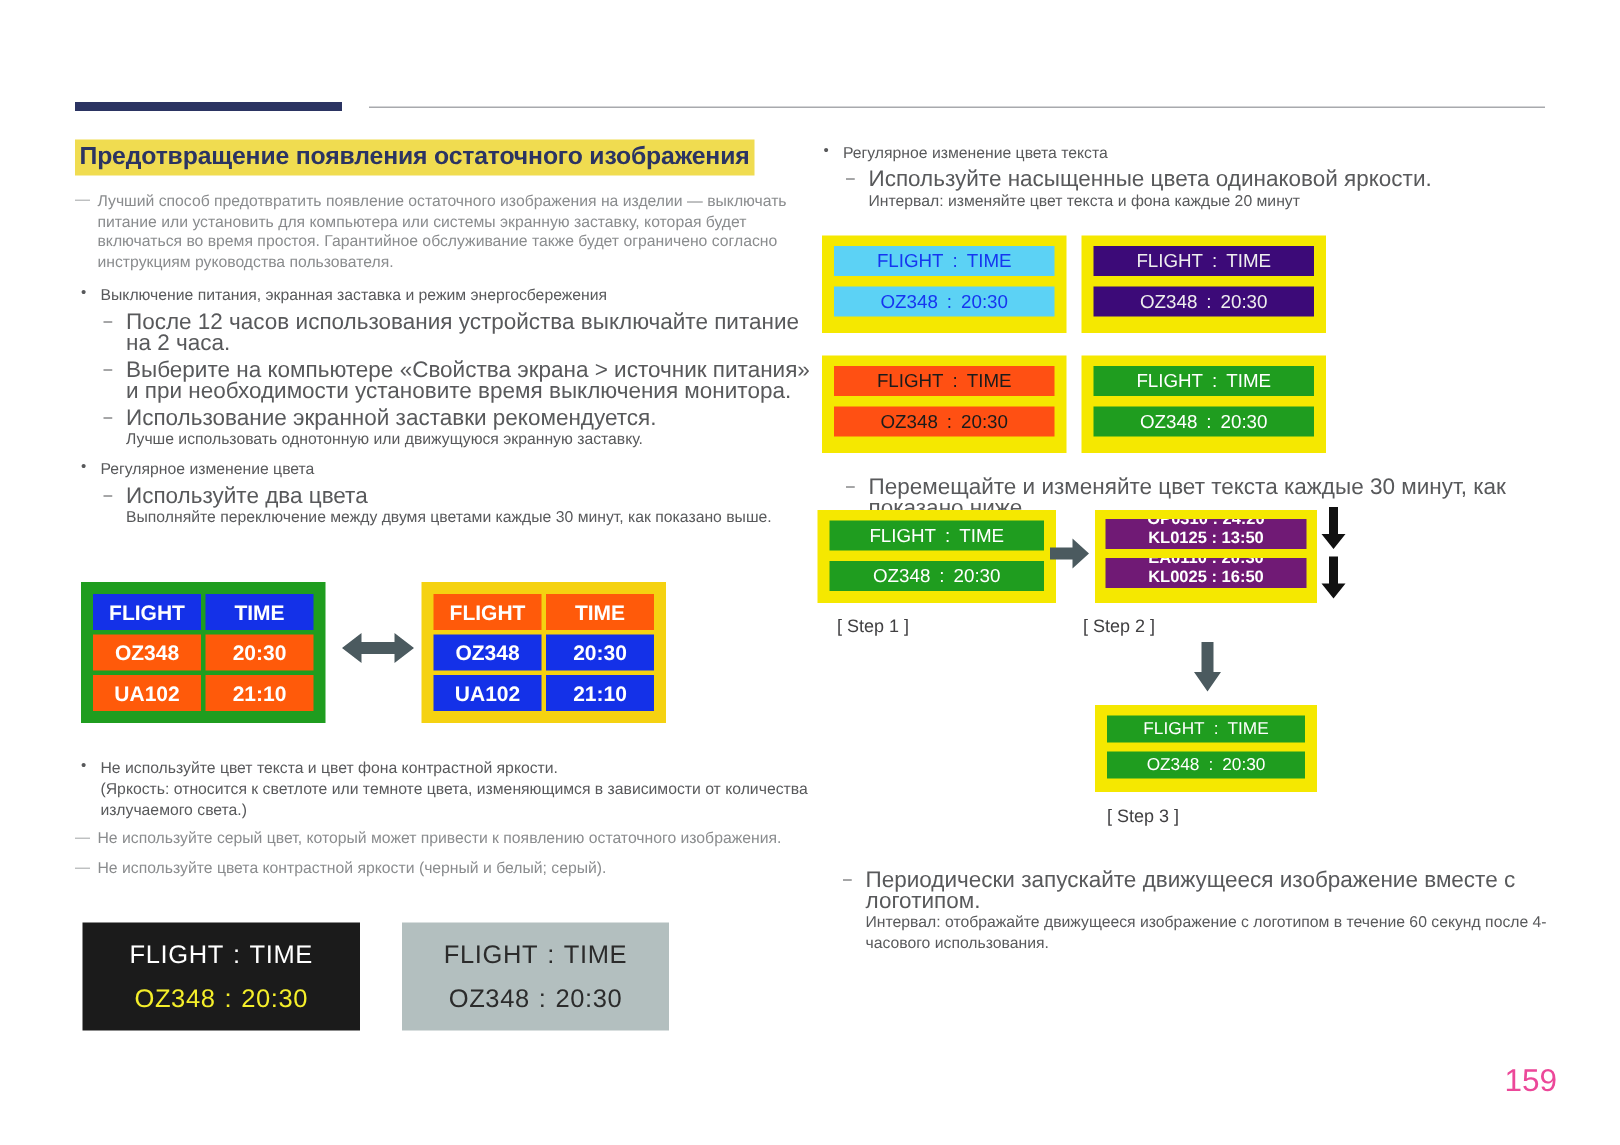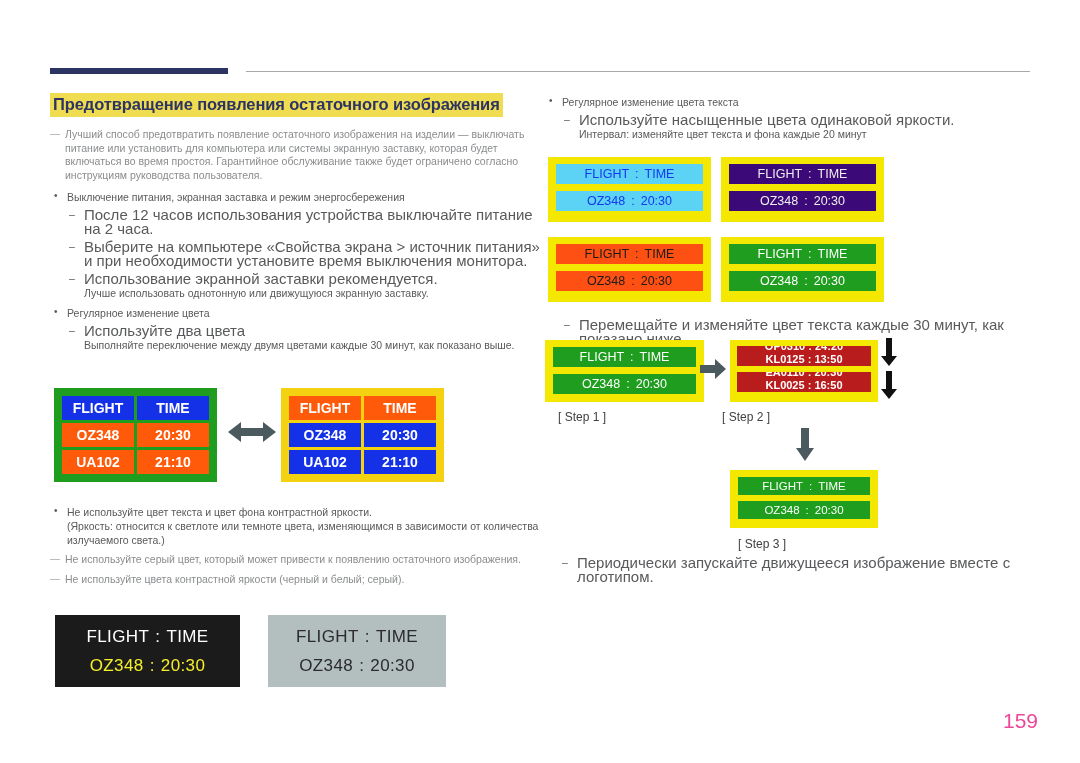--- a/index.html
+++ b/index.html
@@ -154,41 +154,41 @@
   .stepbox .s1 { margin-bottom:7px; }
 
   .step1 { left:545px; top:340px; width:159px; height:62px; }
   .step3 { left:730px; top:470px; width:148px; height:58px; }
   .step3 .strip { font-size:11.5px; height:18px; line-height:18px; }
   .step3 .s1 { margin-bottom:6px; }
 
   
   .step2 { position:absolute; left:730px; top:340px; width:148px; height:62px;
            background:#f5e800; padding:6px 7px; overflow:hidden; }
-  .step2 .clip { height:20px; overflow:hidden; position:relative; background:#b91c1c; }
+  .step2 .clip { height:20px; overflow:hidden; position:relative; background:#701a75; }
   .step2 .clip.c1 { margin-bottom:6px; }
   .step2 .clip .ln {
     font-size:11px; font-weight:bold; color:#ffffff;
     line-height:13px; text-align:center; white-space:nowrap;
     font-family:"Liberation Sans", sans-serif;
   }
   .step2 .clip.c1 .inner { position:absolute; left:0; right:0; top:-6px; }
   .step2 .clip.c2 .inner { position:absolute; left:0; right:0; top:-6px; }
 
   .right-arrow { position:absolute; left:700px; top:358px; width:26px; height:22px; color:#4b5a5f; }
   .dn-arrows   { position:absolute; left:880px; top:338px; width:18px; height:62px; color:#111111; }
   .dn-arrow-big{ position:absolute; left:795px; top:428px; width:20px; height:34px; color:#4b5a5f; }
 
   .step-lab { position:absolute; font-size:12px; color:#414042; white-space:nowrap; }
   .lab1 { left:558px; top:410px; }
   .lab2 { left:722px; top:410px; }
   .lab3 { left:738px; top:537px; }
 
   
-  .br-note { position:absolute; left:560px; top:556px; width:475px; }
+  .br-note { position:absolute; left:560px; top:580px; width:475px; }
 
   .pagenum {
     position:absolute; right:42px; bottom:30px;
     font-size:21px; color:#ec4899;
     font-family:"Liberation Sans", sans-serif;
   }
 </style>
 </head>
 <body>
 
@@ -398,15 +398,16 @@
   </div>
   <div class="strip">
     <span>OZ348</span><span class="sep">:</span><span>20:30</span>
   </div>
 </div>
 
 <div class="step-lab lab3">[ Step 3 ]</div>
 
 <div class="br-note">
   <div class="subdash" style="margin-left:0;">Периодически запускайте движущееся изображение вместе с логотипом.</div>
+  <div class="cont" style="margin-left:0;">Интервал: отображайте движущееся изображение с логотипом в течение 60 секунд после 4-часового использования.</div>
 </div>
 
 <div class="pagenum">159</div>
 
 </body></html>

